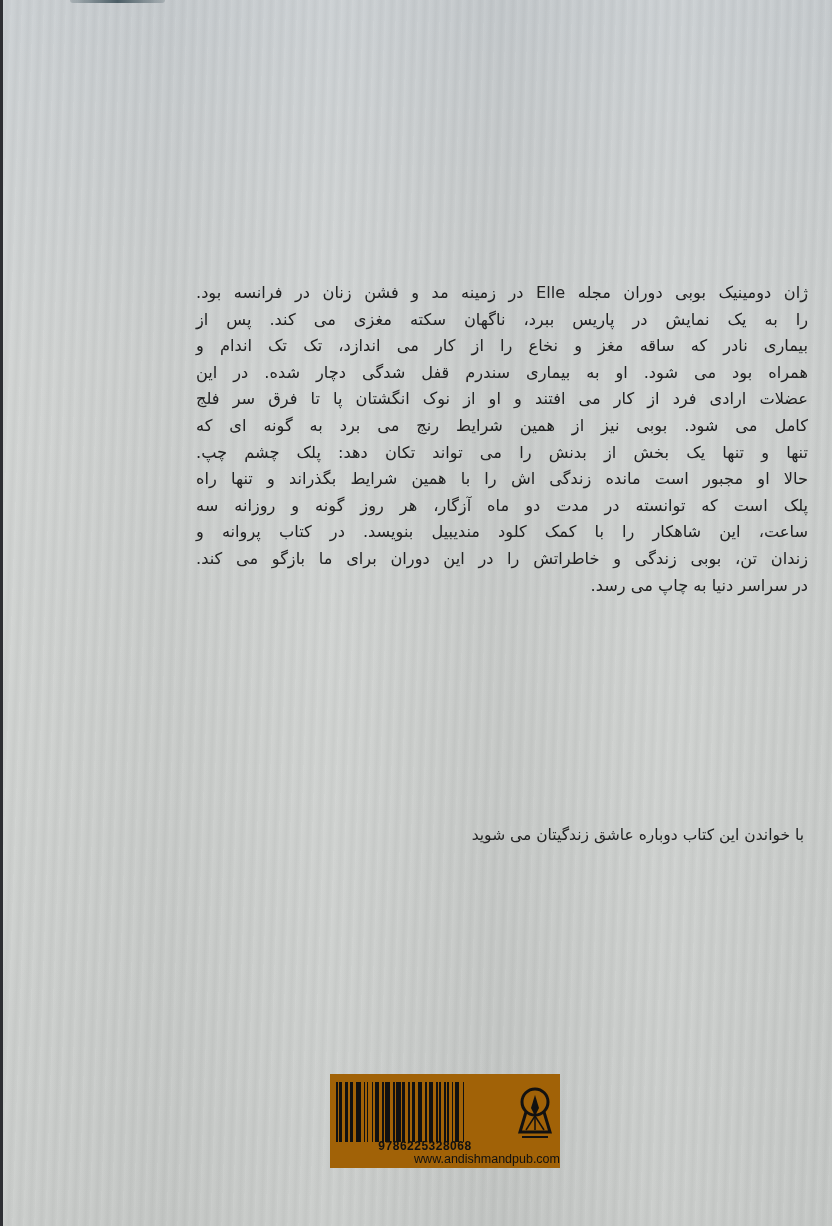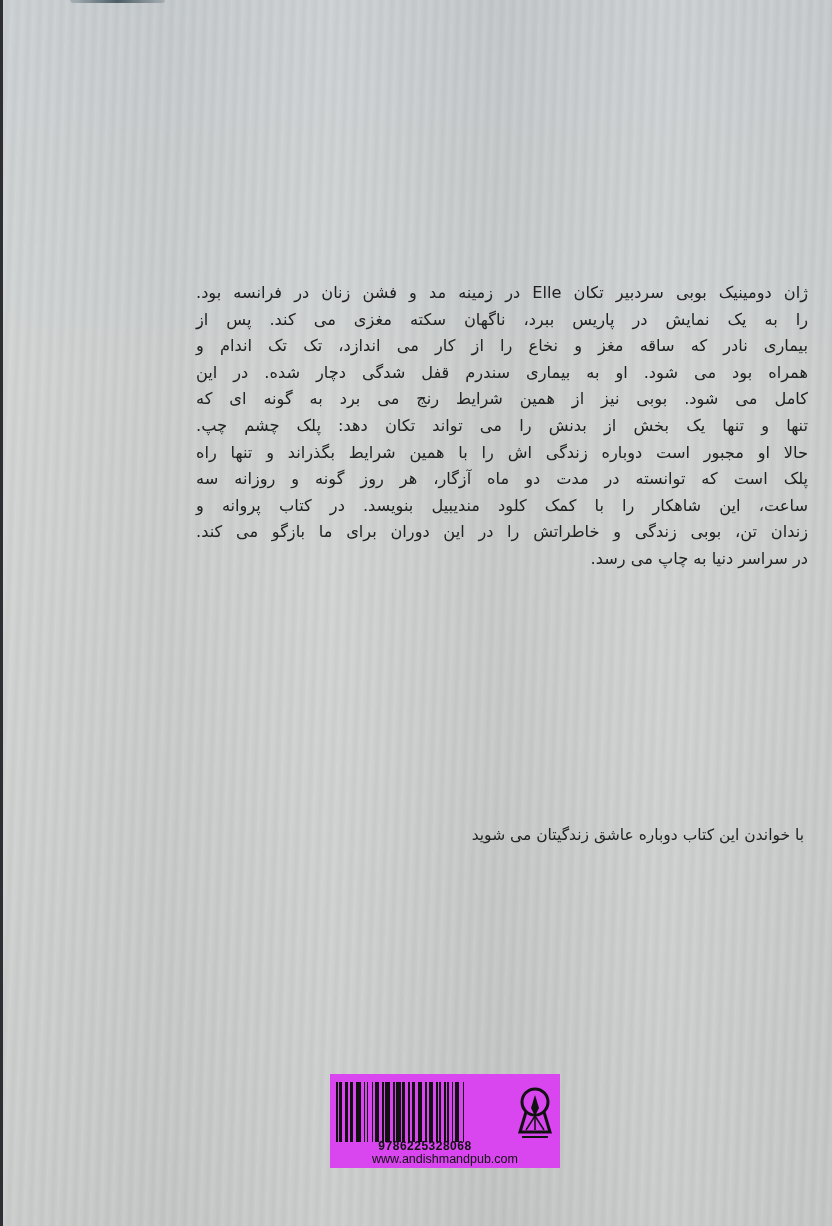--- a/index.html
+++ b/index.html
@@ -27,53 +27,54 @@
     }
     .blurb .line { display: block; text-align: justify; text-align-last: justify; white-space: nowrap; }
     .blurb .line.last { text-align-last: right; }
     .tagline {
       position: absolute; left: 326px; top: 826px; width: 478px;
       direction: rtl; text-align: right;
       font-size: 15.5px; color: #222;
     }
     .barcode-box {
       position: absolute; left: 330px; top: 1074px; width: 230px; height: 94px;
-      background: #d946ef;
+      background: #a16207;
     }
     .barcode-bars {
       position: absolute; left: 6px; top: 8px; width: 172px; height: 60px;
       display: flex; align-items: stretch;
     }
     .barcode-bars span { display: block; background: #111; height: 100%; }
     .isbn {
       position: absolute; left: 20px; top: 65px; width: 150px; text-align: center;
       font-family: "Liberation Sans", sans-serif; font-size: 12px; font-weight: bold; letter-spacing: 0.5px; color: #111;
     }
     .url {
-      position: absolute; left: 0; top: 78px; width: 230px; text-align: center;
+      position: absolute; left: 0; top: 78px; width: 230px; text-align: right;
       font-family: "Liberation Sans", sans-serif; font-size: 12.5px; color: #111;
     }
     .logo {
       position: absolute; left: 186px; top: 12px; width: 38px; height: 56px;
     }
   </style>
 </head>
 <body>
 
 <div class="left-edge"></div>
 <div class="top-mark"></div>
 
 <div class="blurb">
-  <span class="line">ژان دومینیک بوبی سردبیر تکان Elle در زمینه مد و فشن زنان در فرانسه بود.</span>
+  <span class="line">ژان دومینیک بوبی دوران مجله Elle در زمینه مد و فشن زنان در فرانسه بود.</span>
   <span class="line">را به یک نمایش در پاریس ببرد، ناگهان سکته مغزی می کند. پس از</span>
   <span class="line">بیماری نادر که ساقه مغز و نخاع را از کار می اندازد، تک تک اندام و</span>
   <span class="line">همراه بود می شود. او به بیماری سندرم قفل شدگی دچار شده. در این</span>
+  <span class="line">عضلات ارادی فرد از کار می افتند و او از نوک انگشتان پا تا فرق سر فلج</span>
   <span class="line">کامل می شود. بوبی نیز از همین شرایط رنج می برد به گونه ای که</span>
   <span class="line">تنها و تنها یک بخش از بدنش را می تواند تکان دهد: پلک چشم چپ.</span>
-  <span class="line">حالا او مجبور است دوباره زندگی اش را با همین شرایط بگذراند و تنها راه</span>
+  <span class="line">حالا او مجبور است مانده زندگی اش را با همین شرایط بگذراند و تنها راه</span>
   <span class="line">پلک است که توانسته در مدت دو ماه آزگار، هر روز گونه و روزانه سه</span>
   <span class="line">ساعت، این شاهکار را با کمک کلود مندیبیل بنویسد. در کتاب پروانه و</span>
   <span class="line">زندان تن، بوبی زندگی و خاطراتش را در این دوران برای ما بازگو می کند.</span>
   <span class="line last">در سراسر دنیا به چاپ می رسد.</span>
 </div>
 
 <div class="tagline">با خواندن این کتاب دوباره عاشق زندگیتان می شوید</div>
 
 <div class="barcode-box">
   <div class="barcode-bars" id="bars">

